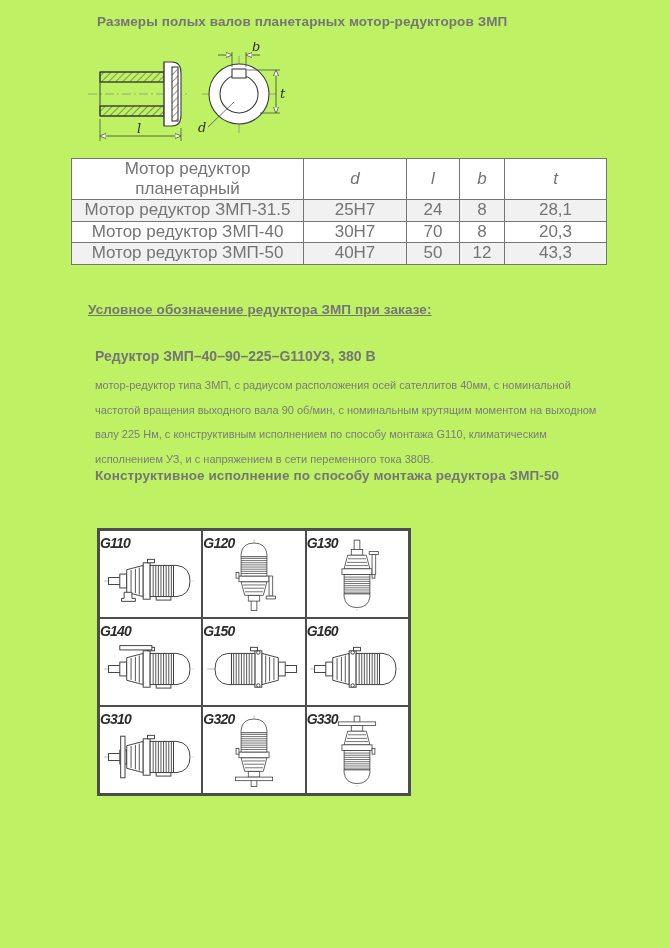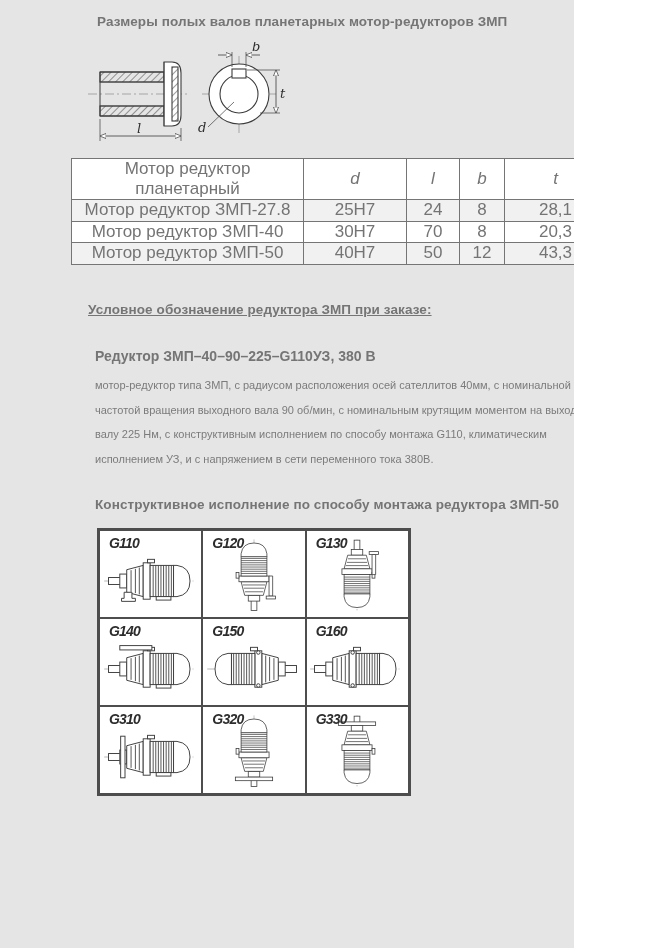--- a/index.html
+++ b/index.html
@@ -1,21 +1,21 @@
 <!DOCTYPE html>
 <html><head>
 <meta charset="utf-8">
 <style>
   html,body{margin:0;padding:0;background:#ffffff;}
-  .page{position:relative;width:574px;height:948px;background:#e5e5e5;overflow:hidden;
+  .page{position:relative;width:670px;height:948px;background:#bef264;overflow:hidden;
         font-family:"Liberation Sans",sans-serif;}
   .h-title{position:absolute;font-weight:bold;font-size:13.5px;color:#757575;letter-spacing:.1px;}
   .t1{left:97px;top:14px;}
   .t2{left:88px;top:302px;text-decoration:underline;}
-  .t3{left:95px;top:497px;}
+  .t3{left:95px;top:468px;}
   .desig{position:absolute;left:95px;top:340px;font-weight:bold;font-size:14px;color:#757575;margin-top:8px;}
   .para{position:absolute;left:95px;top:373px;width:502px;font-size:11px;line-height:24.6px;color:#7b7b7b;}
   
   .dim-table{position:absolute;left:71px;top:158px;width:535px;border-collapse:collapse;
              font-size:17px;color:#747474;table-layout:fixed;}
   .dim-table th,.dim-table td{border:1px solid #757575;height:20.5px;text-align:center;
              font-weight:normal;padding:0;}
   .dim-table thead th{background:#ffffff;}
   .dim-table tbody tr:nth-child(odd){background:#f1f1f1;}
   .dim-table tbody tr:nth-child(even){background:#ffffff;}
@@ -28,21 +28,21 @@
   svg.mech .cl{stroke:#8a8a8a;stroke-width:.7;stroke-dasharray:9 3 2 3;}
   svg.mech .hatched{fill:url(#hatch);}
   svg.mech text{fill:#2e2e2e;font-family:"DejaVu Serif",serif;font-style:italic;font-size:13px;stroke:none;}
   svg.mech .dim{stroke-width:.8;}
   
   .gmount{position:absolute;left:97px;top:528px;width:314px;height:268px;
           display:grid;grid-template-columns:repeat(3,1fr);grid-template-rows:repeat(3,1fr);
           border:2px solid #4d4d4d;box-sizing:border-box;background:#fff;}
   .gcell{position:relative;border:1px solid #4d4d4d;overflow:hidden;
          display:flex;align-items:center;justify-content:center;}
-  .glabel{position:absolute;left:9px;top:4px;font-style:italic;font-weight:bold;
+  .glabel{position:absolute;left:0;top:4px;font-style:italic;font-weight:bold;
           font-size:14px;color:#2d2d2d;letter-spacing:-.8px;z-index:2;}
   .gcell svg{display:block;}
   .gcell svg.horiz{margin-top:14px;}
   .gcell svg.vert{margin-top:4px;}
 </style>
 </head>
 <body>
 
 <div class="page">
 
@@ -114,21 +114,21 @@
         <tr>
           <th>Мотор редуктор планетарный</th>
           <th class="dim-it">d</th>
           <th class="dim-it">l</th>
           <th class="dim-it">b</th>
           <th class="dim-it">t</th>
         </tr>
       </thead>
     <tbody>
         <tr>
-          <td>Мотор редуктор ЗМП-27.8</td>
+          <td>Мотор редуктор ЗМП-31.5</td>
           <td>25Н7</td>
           <td>24</td>
           <td>8</td>
           <td>28,1</td>
         </tr>
         <tr>
           <td>Мотор редуктор ЗМП-40</td>
           <td>30Н7</td>
           <td>70</td>
           <td>8</td>

